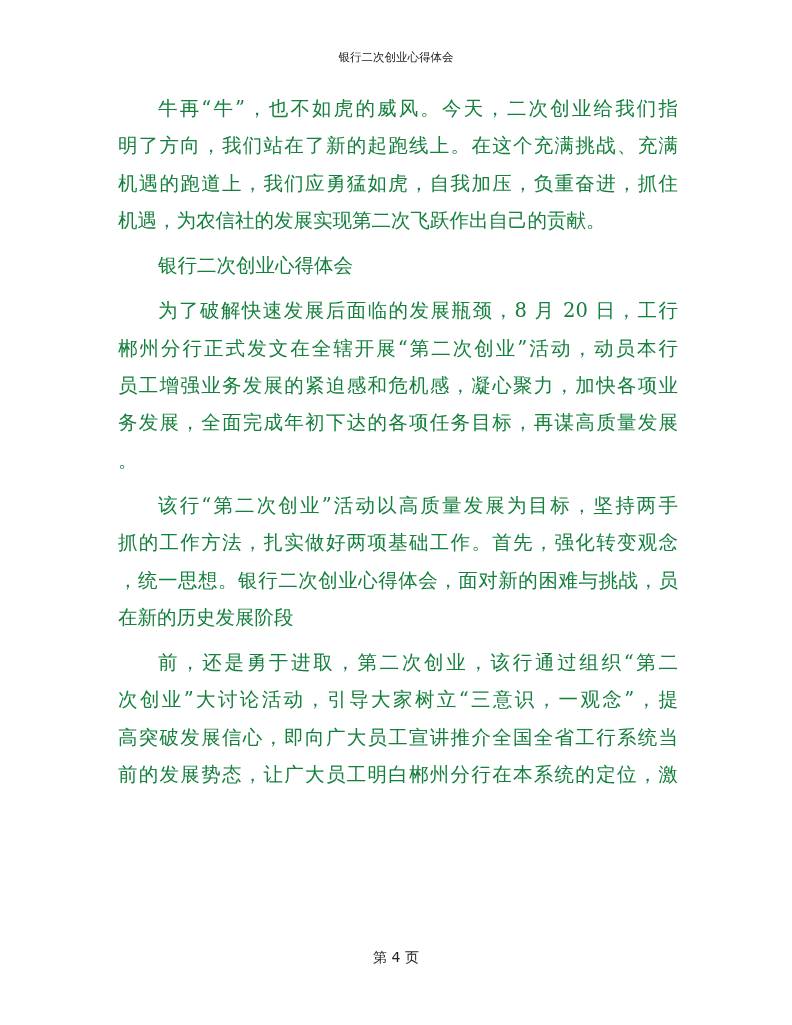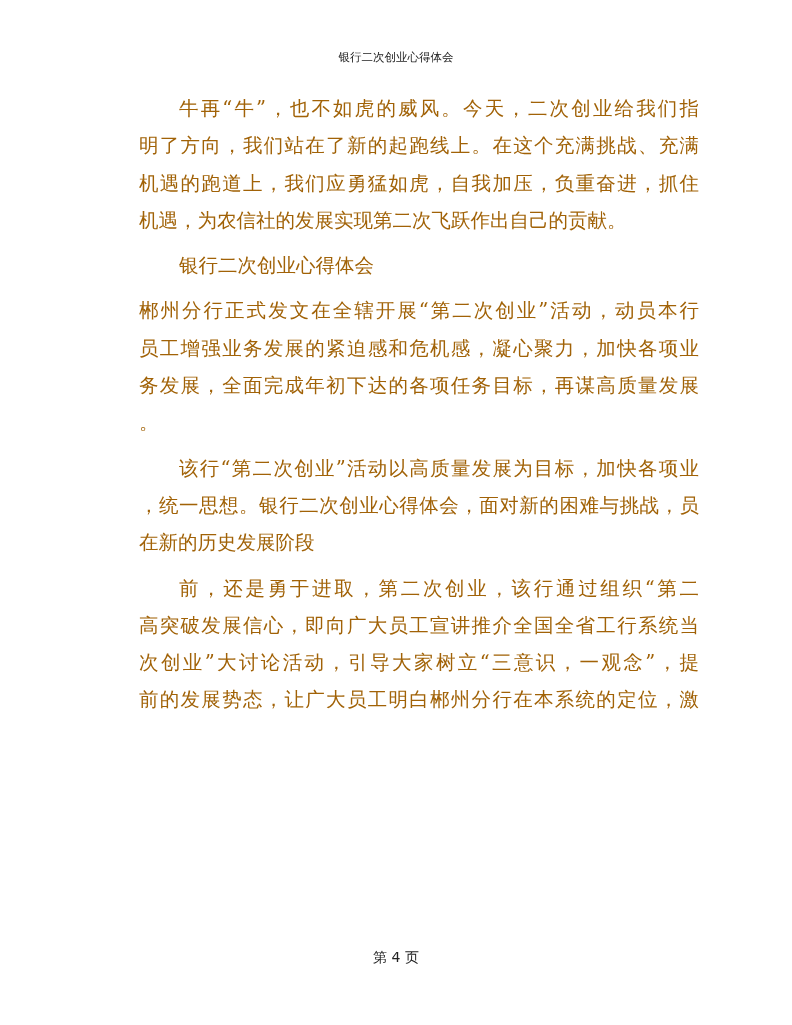--- a/index.html
+++ b/index.html
@@ -4,21 +4,21 @@
   <style>
     html, body { margin: 0; padding: 0; background: #ffffff; }
     body { width: 792px; height: 1025px; position: relative; overflow: hidden; }
     .page { position: absolute; left: 0; top: 0; width: 792px; height: 1025px; background: #fff; }
     .running-header {
       position: absolute; top: 50px; left: 0; width: 792px; text-align: center;
       font-family: "DejaVu Sans", sans-serif; font-size: 11.5px; color: #222;
     }
     .body-text {
       position: absolute; left: 118px; top: 90px; width: 560px;
-      font-family: "DejaVu Serif", serif; font-size: 19.5px; color: #a16207; margin-left: 21px;
+      font-family: "DejaVu Serif", serif; font-size: 19.5px; color: #15803d;
     }
     .line { height: 37.3px; line-height: 37.3px; white-space: nowrap; text-align: justify; text-align-last: justify; }
     .line.last { text-align-last: left; }
     .line.indent { padding-left: 40px; }
     .page-footer {
       position: absolute; top: 949px; left: 0; width: 792px; text-align: center;
       font-family: "DejaVu Sans", sans-serif; font-size: 14px; color: #222;
     }
   </style>
 </head>
@@ -34,34 +34,36 @@
       <div class="line">明了方向，我们站在了新的起跑线上。在这个充满挑战、充满</div>
       <div class="line">机遇的跑道上，我们应勇猛如虎，自我加压，负重奋进，抓住</div>
       <div class="line last">机遇，为农信社的发展实现第二次飞跃作出自己的贡献。</div>
     </div>
 
     <div class="gap" style="margin-top:8px;">
       <div class="line indent last">银行二次创业心得体会</div>
     </div>
 
     <div style="margin-top:8px;">
+      <div class="line indent">为了破解快速发展后面临的发展瓶颈，8 月 20 日，工行</div>
       <div class="line">郴州分行正式发文在全辖开展“第二次创业”活动，动员本行</div>
       <div class="line">员工增强业务发展的紧迫感和危机感，凝心聚力，加快各项业</div>
       <div class="line">务发展，全面完成年初下达的各项任务目标，再谋高质量发展</div>
       <div class="line last">。</div>
     </div>
 
     <div style="margin-top:8px;">
-      <div class="line indent">该行“第二次创业”活动以高质量发展为目标，加快各项业</div>
+      <div class="line indent">该行“第二次创业”活动以高质量发展为目标，坚持两手</div>
+      <div class="line">抓的工作方法，扎实做好两项基础工作。首先，强化转变观念</div>
       <div class="line">，统一思想。银行二次创业心得体会，面对新的困难与挑战，员</div>
       <div class="line last">在新的历史发展阶段</div>
     </div>
 
     <div style="margin-top:8px;">
       <div class="line indent">前，还是勇于进取，第二次创业，该行通过组织“第二</div>
+      <div class="line">次创业”大讨论活动，引导大家树立“三意识，一观念”，提</div>
       <div class="line">高突破发展信心，即向广大员工宣讲推介全国全省工行系统当</div>
-      <div class="line">次创业”大讨论活动，引导大家树立“三意识，一观念”，提</div>
       <div class="line">前的发展势态，让广大员工明白郴州分行在本系统的定位，激</div>
     </div>
   </div>
 
   <div class="page-footer">第 4 页</div>
 </div>
 
 </body></html>

